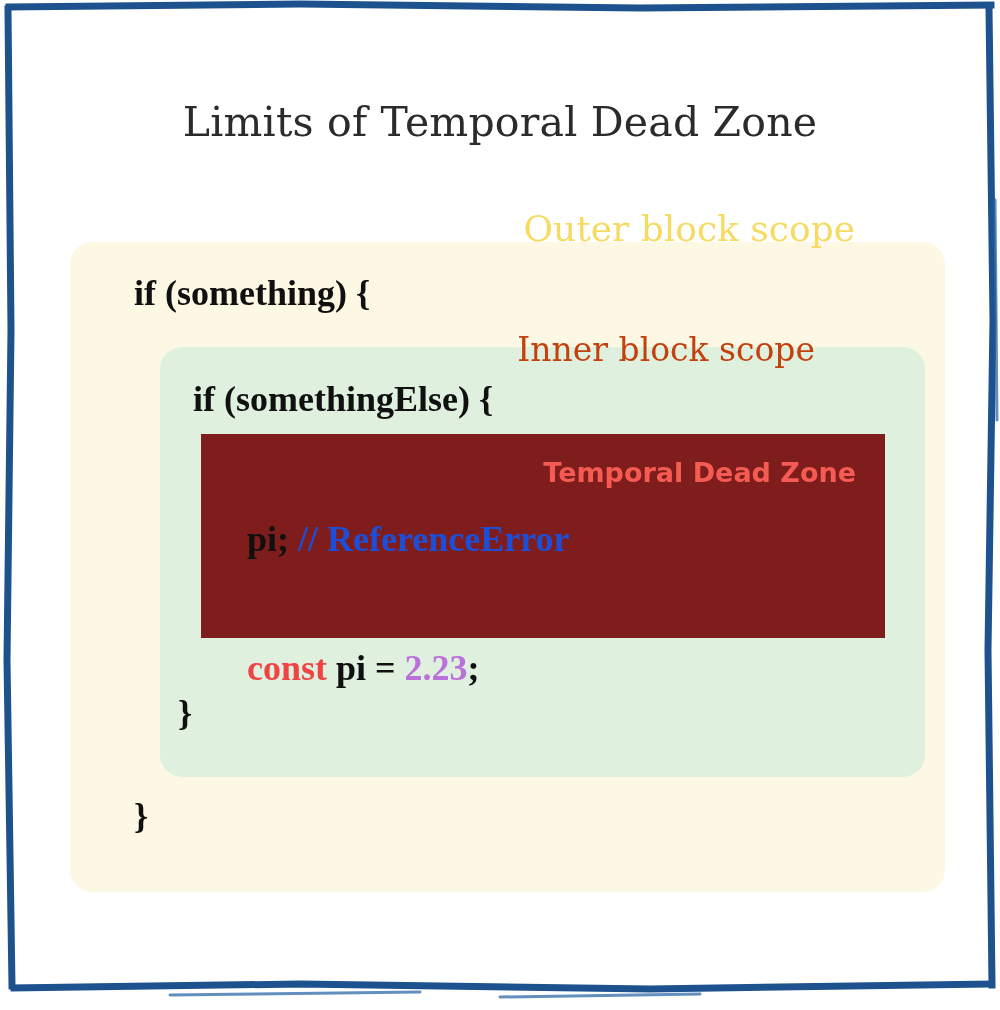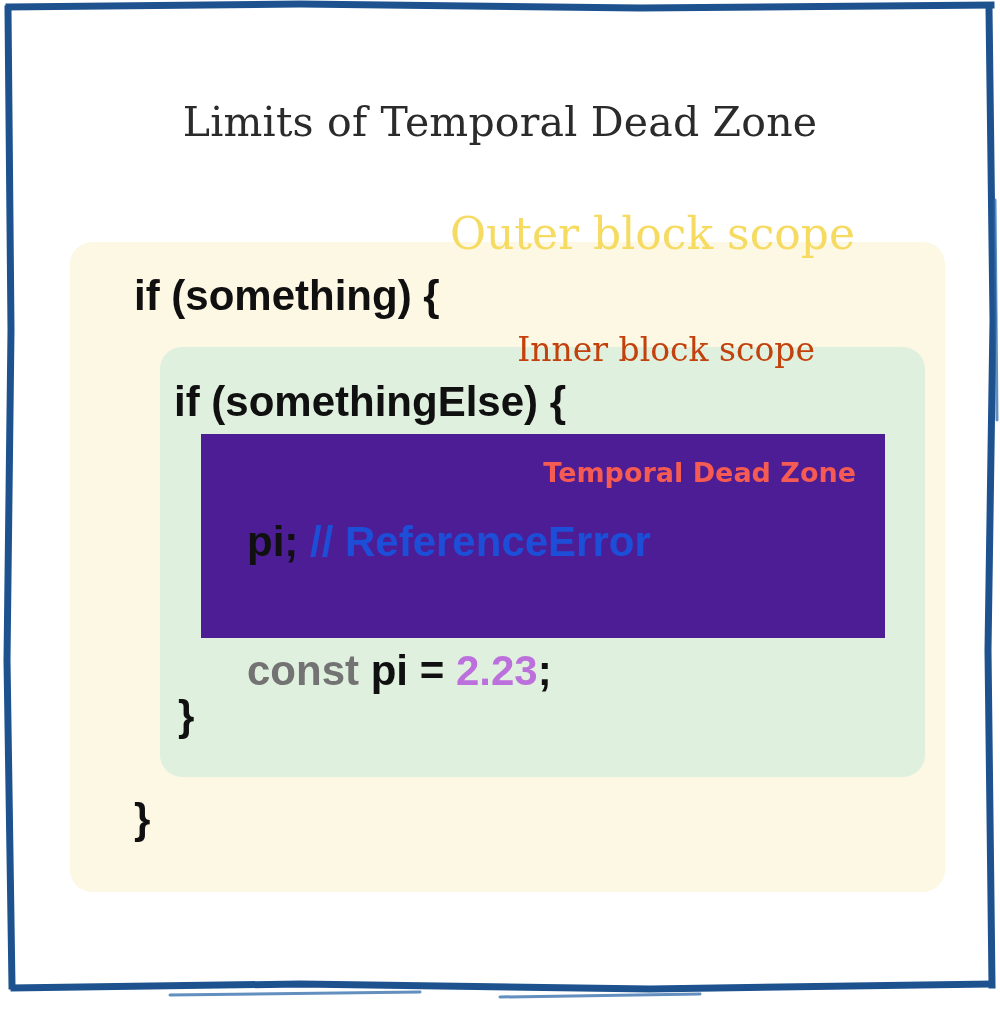--- a/index.html
+++ b/index.html
@@ -53,21 +53,21 @@
     width: 875px;
     height: 650px;
     background: #FDF8E3;
     border-radius: 22px;
   }
   #outer-label {
     position: absolute;
     right: 46px;
     top: 208px;
     font-family: "DejaVu Serif", "Liberation Serif", serif;
-    font-size: 44px;
+    font-size: 36px;
     color: #F6DB63;
     white-space: nowrap;
     z-index: 6;
   }
 
   
   #inner-box {
     position: absolute;
     left: 160px;
     top: 347px;
@@ -87,51 +87,51 @@
     z-index: 6;
   }
 
   
   #tdz-box {
     position: absolute;
     left: 201px;
     top: 434px;
     width: 684px;
     height: 204px;
-    background: #4c1d95;
+    background: #7f1d1d;
     border-radius: 0;
   }
   #tdz-label {
     position: absolute;
     right: 29px;
     top: 23px;
     font-family: "DejaVu Sans", "Liberation Sans", sans-serif;
     font-size: 27px;
     font-weight: bold;
     color: #F55B52;
     white-space: nowrap;
   }
 
   
   .code {
     position: absolute;
-    font-family: Liberation Sans, sans-serif;
-    font-size: 42px;
+    font-family: Liberation Serif, serif;
+    font-size: 36px;
     font-weight: bold;
     color: #101010;
     white-space: pre;
     letter-spacing: 0px;
     z-index: 5;
   }
-  .code .kw      { color: #737373; }
+  .code .kw      { color: #ef4444; }
   .code .num     { color: #BC70DC; }
   .code .comment { color: #1d4ed8; }
 
   #line-if-outer   { left: 134px; top: 272px; }
-  #line-if-inner   { left: 174px; top: 378px; }
+  #line-if-inner   { left: 193px; top: 378px; }
   #line-pi         { left: 247px; top: 518px; }
   #line-const      { left: 247px; top: 647px; }
   #line-close-inner{ left: 178px; top: 692px; }
   #line-close-outer{ left: 134px; top: 795px; }
 </style>
 </head>
 <body>
 
 <div id="frame">
   <svg width="1000" height="1010" viewBox="0 0 1000 1010" xmlns="http://www.w3.org/2000/svg">

